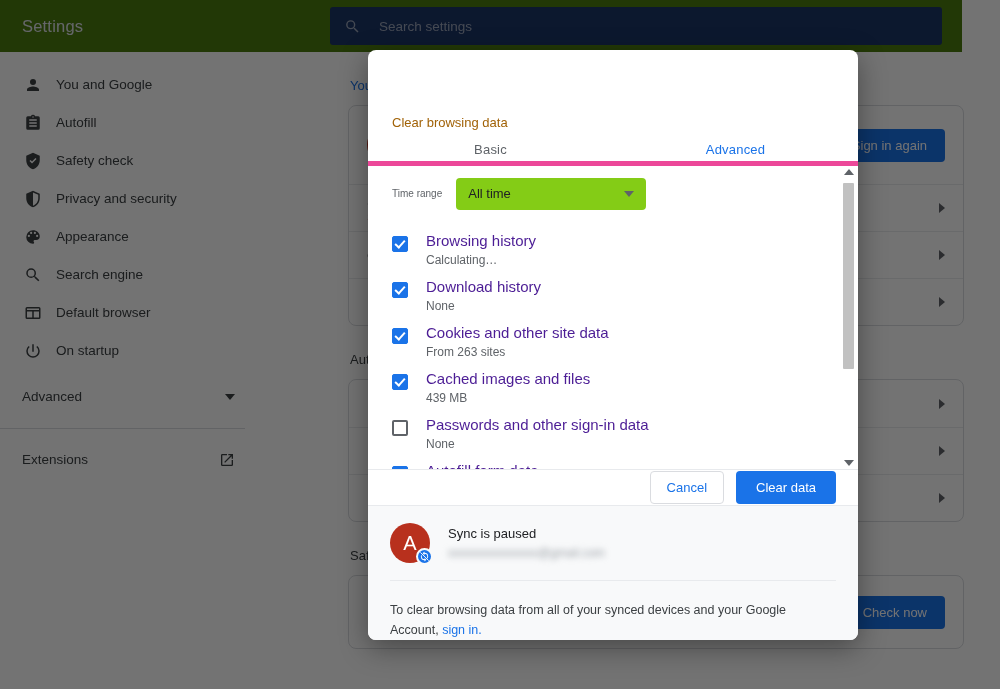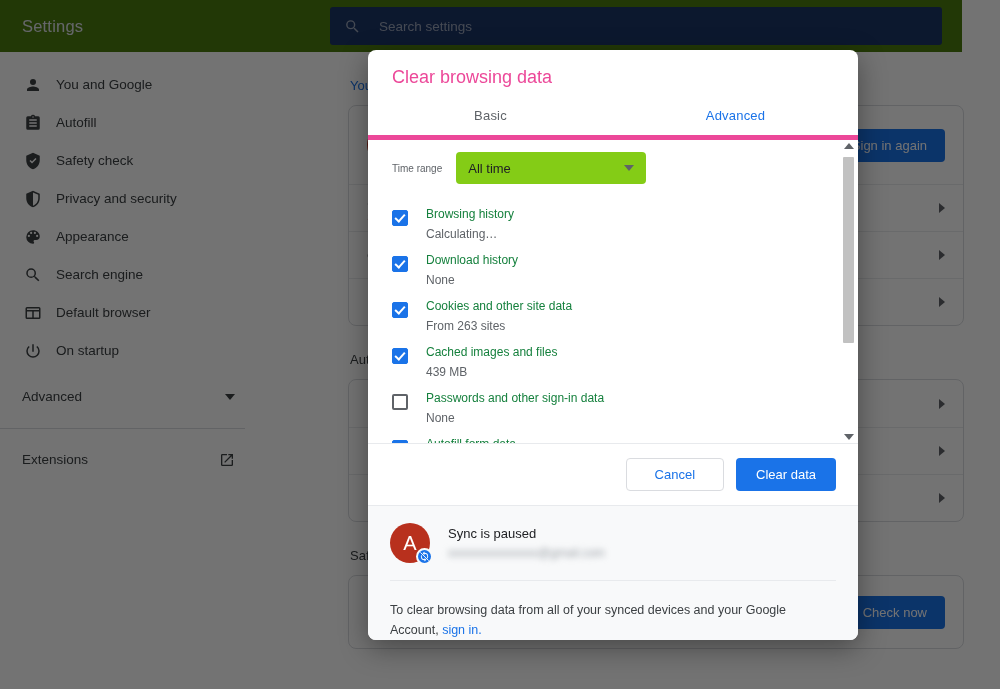--- a/index.html
+++ b/index.html
@@ -218,23 +218,24 @@
     height: 590px;
     background: #ffffff;
     border-radius: 8px;
     z-index: 60;
     box-shadow: 0 8px 28px rgba(0,0,0,.38);
     display: flex;
     flex-direction: column;
     overflow: hidden;
   }
   .dlg-title {
-    font-size: 18px;
-    color: #ec4899;
+    font-size: 13px;
+    color: #a16207;
     padding: 17px 24px 0 24px;
+    margin-top: 48px;
   }
   .dlg-tabs {
     display: flex;
     height: 46px;
     align-items: center;
     border-bottom: 5px solid #ec4899;
     margin-top: 8px;
   }
   .dlg-tab {
     flex: 1;
@@ -307,21 +308,21 @@
   .cbox.on::after {
     content: "";
     position: absolute;
     left: 4px; top: 1px;
     width: 4px; height: 8px;
     border: solid #fff;
     border-width: 0 2px 2px 0;
     transform: rotate(42deg);
   }
   .check-text { padding-top: 8px; }
-  .check-label { font-size: 12px; color: #15803d; line-height: 17px; }
+  .check-label { font-size: 15px; color: #4c1d95; line-height: 17px; }
   .check-sub { font-size: 12px; color: #5f6368; margin-top: 3px; line-height: 16px; }
 
   
   .sb {
     position: absolute;
     right: 2px;
     top: 0;
     width: 14px;
     height: 303px;
     background: #fff;
@@ -350,21 +351,21 @@
     display: flex;
     align-items: center;
     justify-content: flex-end;
     padding-right: 22px;
     gap: 12px;
     border-top: 1px solid #e8eaed;
     box-sizing: border-box;
   }
   .btn-cancel {
     height: 33px;
-    padding: 0 28px;
+    padding: 0 16px;
     background: #fff;
     border: 1px solid #dadce0;
     border-radius: 4px;
     color: #1a73e8;
     font-size: 13px;
     font-family: inherit;
     cursor: pointer;
   }
   .btn-primary {
     height: 33px;

